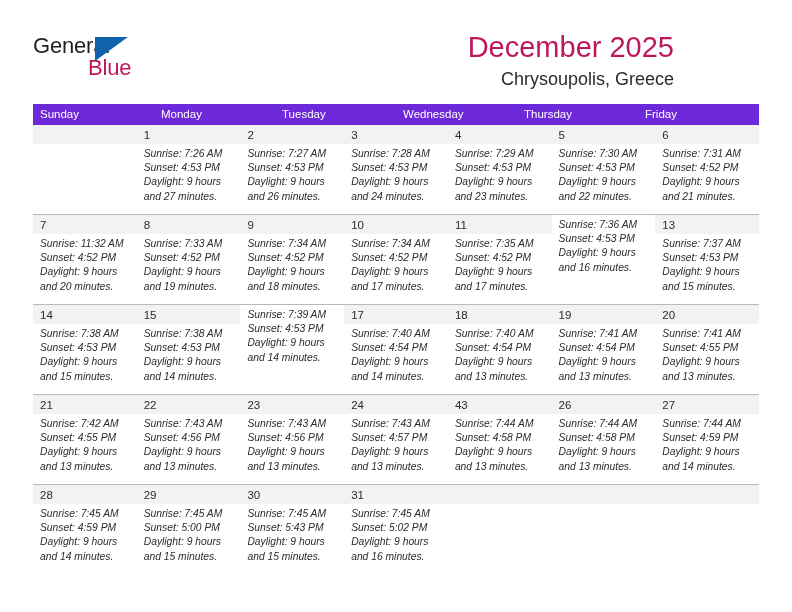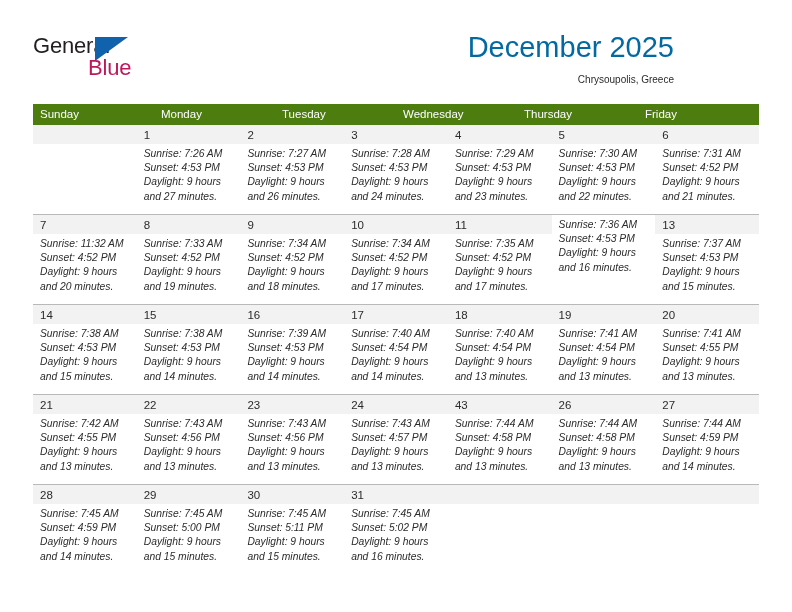--- a/index.html
+++ b/index.html
@@ -64,46 +64,46 @@
   }
 
   .title-block {
     position: absolute;
     right: 36px;
     top: 30px;
     text-align: right;
   }
   .cal-title {
     font-size: 29px;
-    color: #0369a1;
+    color: #be185d;
     font-weight: normal;
     line-height: 34px;
     letter-spacing: 0px;
     font-family: "Liberation Sans", sans-serif;
   }
   .cal-subtitle {
     margin-top: 7px;
-    font-size: 10px;
+    font-size: 18px;
     color: #2b2b2b;
     line-height: 17px;
     font-family: "Liberation Sans", sans-serif;
   }
 
   
   .calendar {
     position: absolute;
     left: 33px;
     top: 104px;
     width: 726px;
   }
   .dow-row {
     display: flex;
     width: 726px;
     height: 21px;
-    background: #4d7c0f;
+    background: #6d28d9;
   }
   .dow-cell {
     flex: 1 1 0;
     color: #ffffff;
     font-size: 11.5px;
     line-height: 21px;
     padding-left: 7px;
     box-sizing: border-box;
     font-family: "Liberation Sans", sans-serif;
     overflow: hidden;
@@ -330,21 +330,20 @@
             <div class="day-cell">
               <div class="day-number-band"><span class="day-number">15</span></div>
               <div class="day-body">
                 <div class="day-line">Sunrise: 7:38 AM</div>
                 <div class="day-line">Sunset: 4:53 PM</div>
                 <div class="day-line">Daylight: 9 hours</div>
                 <div class="day-line">and 14 minutes.</div>
               </div>
             </div>
             <div class="day-cell">
-              <div class="day-number-band"><span class="day-number">16</span></div>
               <div class="day-body">
                 <div class="day-line">Sunrise: 7:39 AM</div>
                 <div class="day-line">Sunset: 4:53 PM</div>
                 <div class="day-line">Daylight: 9 hours</div>
                 <div class="day-line">and 14 minutes.</div>
               </div>
             </div>
             <div class="day-cell">
               <div class="day-number-band"><span class="day-number">17</span></div>
               <div class="day-body">
@@ -467,21 +466,21 @@
                 <div class="day-line">Sunrise: 7:45 AM</div>
                 <div class="day-line">Sunset: 5:00 PM</div>
                 <div class="day-line">Daylight: 9 hours</div>
                 <div class="day-line">and 15 minutes.</div>
               </div>
             </div>
             <div class="day-cell">
               <div class="day-number-band"><span class="day-number">30</span></div>
               <div class="day-body">
                 <div class="day-line">Sunrise: 7:45 AM</div>
-                <div class="day-line">Sunset: 5:11 PM</div>
+                <div class="day-line">Sunset: 5:43 PM</div>
                 <div class="day-line">Daylight: 9 hours</div>
                 <div class="day-line">and 15 minutes.</div>
               </div>
             </div>
             <div class="day-cell">
               <div class="day-number-band"><span class="day-number">31</span></div>
               <div class="day-body">
                 <div class="day-line">Sunrise: 7:45 AM</div>
                 <div class="day-line">Sunset: 5:02 PM</div>
                 <div class="day-line">Daylight: 9 hours</div>

